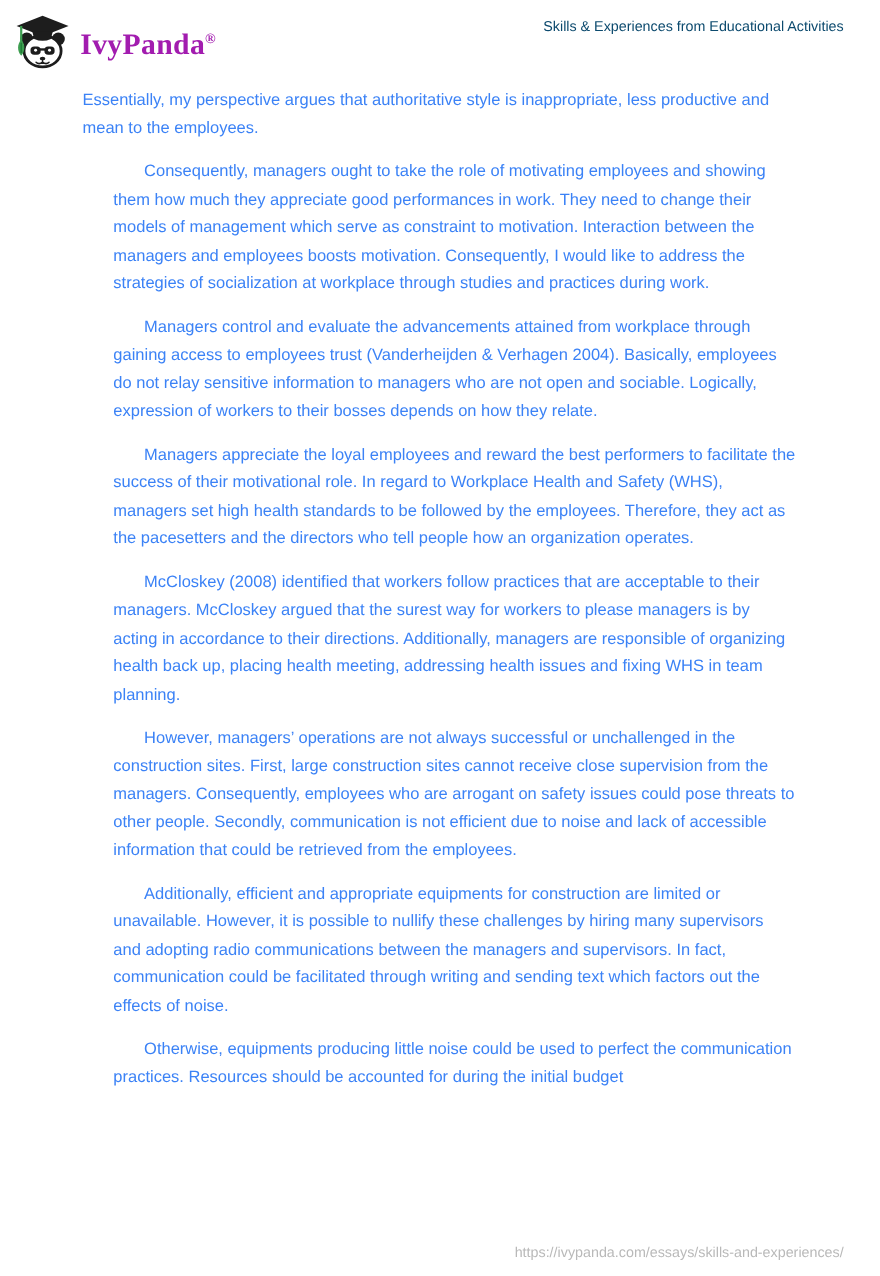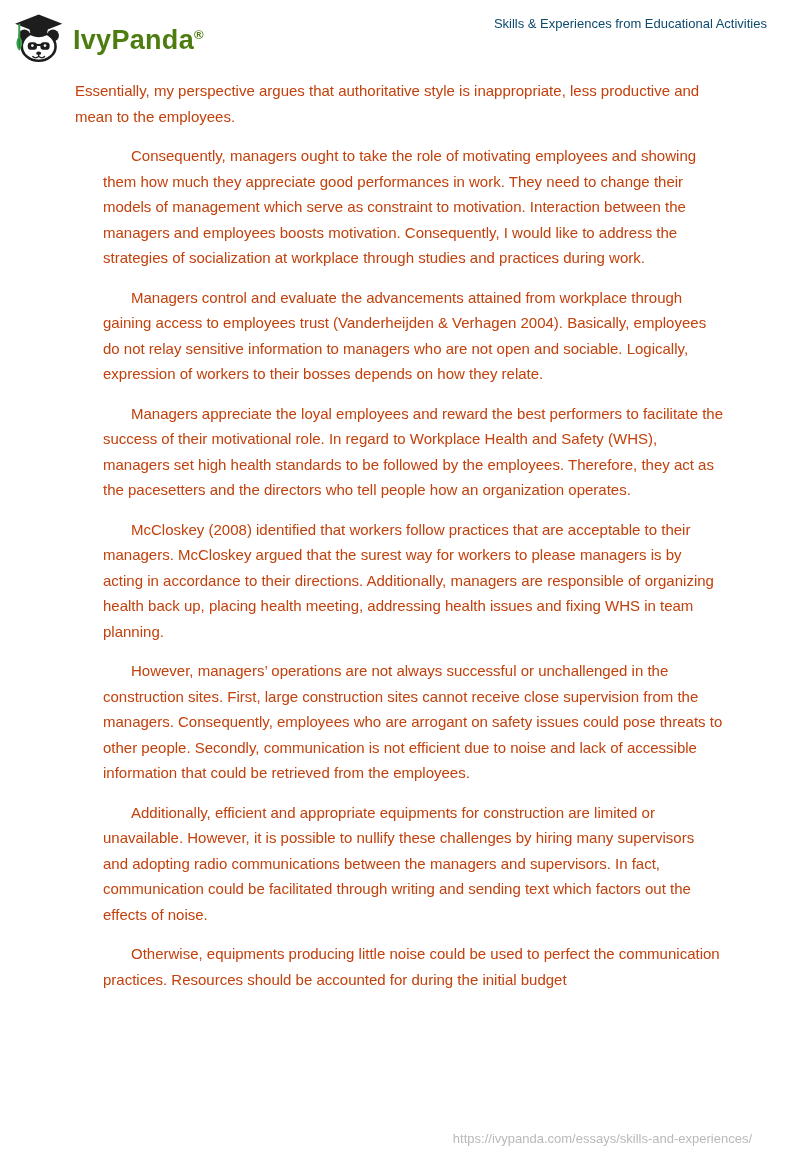--- a/index.html
+++ b/index.html
@@ -25,24 +25,24 @@
     display: flex;
     align-items: center;
     gap: 9px;
   }
   .logo-icon svg {
     width: 54px;
     height: 54px;
     display: block;
   }
   .logo-text {
-    font-family: Liberation Sans, sans-serif;
+    font-family: Liberation Serif, serif;
     font-weight: bold;
     font-size: 27px;
-    color: #4d7c0f;
+    color: #a21caf;
     letter-spacing: 0.3px;
     line-height: 54px;
     white-space: nowrap;
   }
   .logo-text sup {
     font-size: 13px;
     font-weight: bold;
     vertical-align: 10px;
   }
   .doc-title {
@@ -53,37 +53,37 @@
   }
 
   
   .main {
     margin: 14px 75px 0 75px;
     width: 648px;
   }
   .main p {
     font-size: 15px;
     line-height: 25.5px;
-    color: #c2410c;
+    color: #3b82f6;
     margin: 0 0 14px 0;
     text-align: left;
   }
   .main p.indent { text-indent: 28px; margin-left: 28px; }
   .main h2 {
     font-size: 24px;
     line-height: 34px;
     font-weight: bold;
     color: #2d2d2d;
     margin: 17px 0 14px 0;
   }
 
   
   .footer {
     position: absolute;
-    right: 48px;
+    right: 33px;
     bottom: 14px;
     font-size: 13px;
     color: #b9b9b9;
   }
 </style>
 </head>
 <body>
 
 <div class="header">
   <div class="logo">

